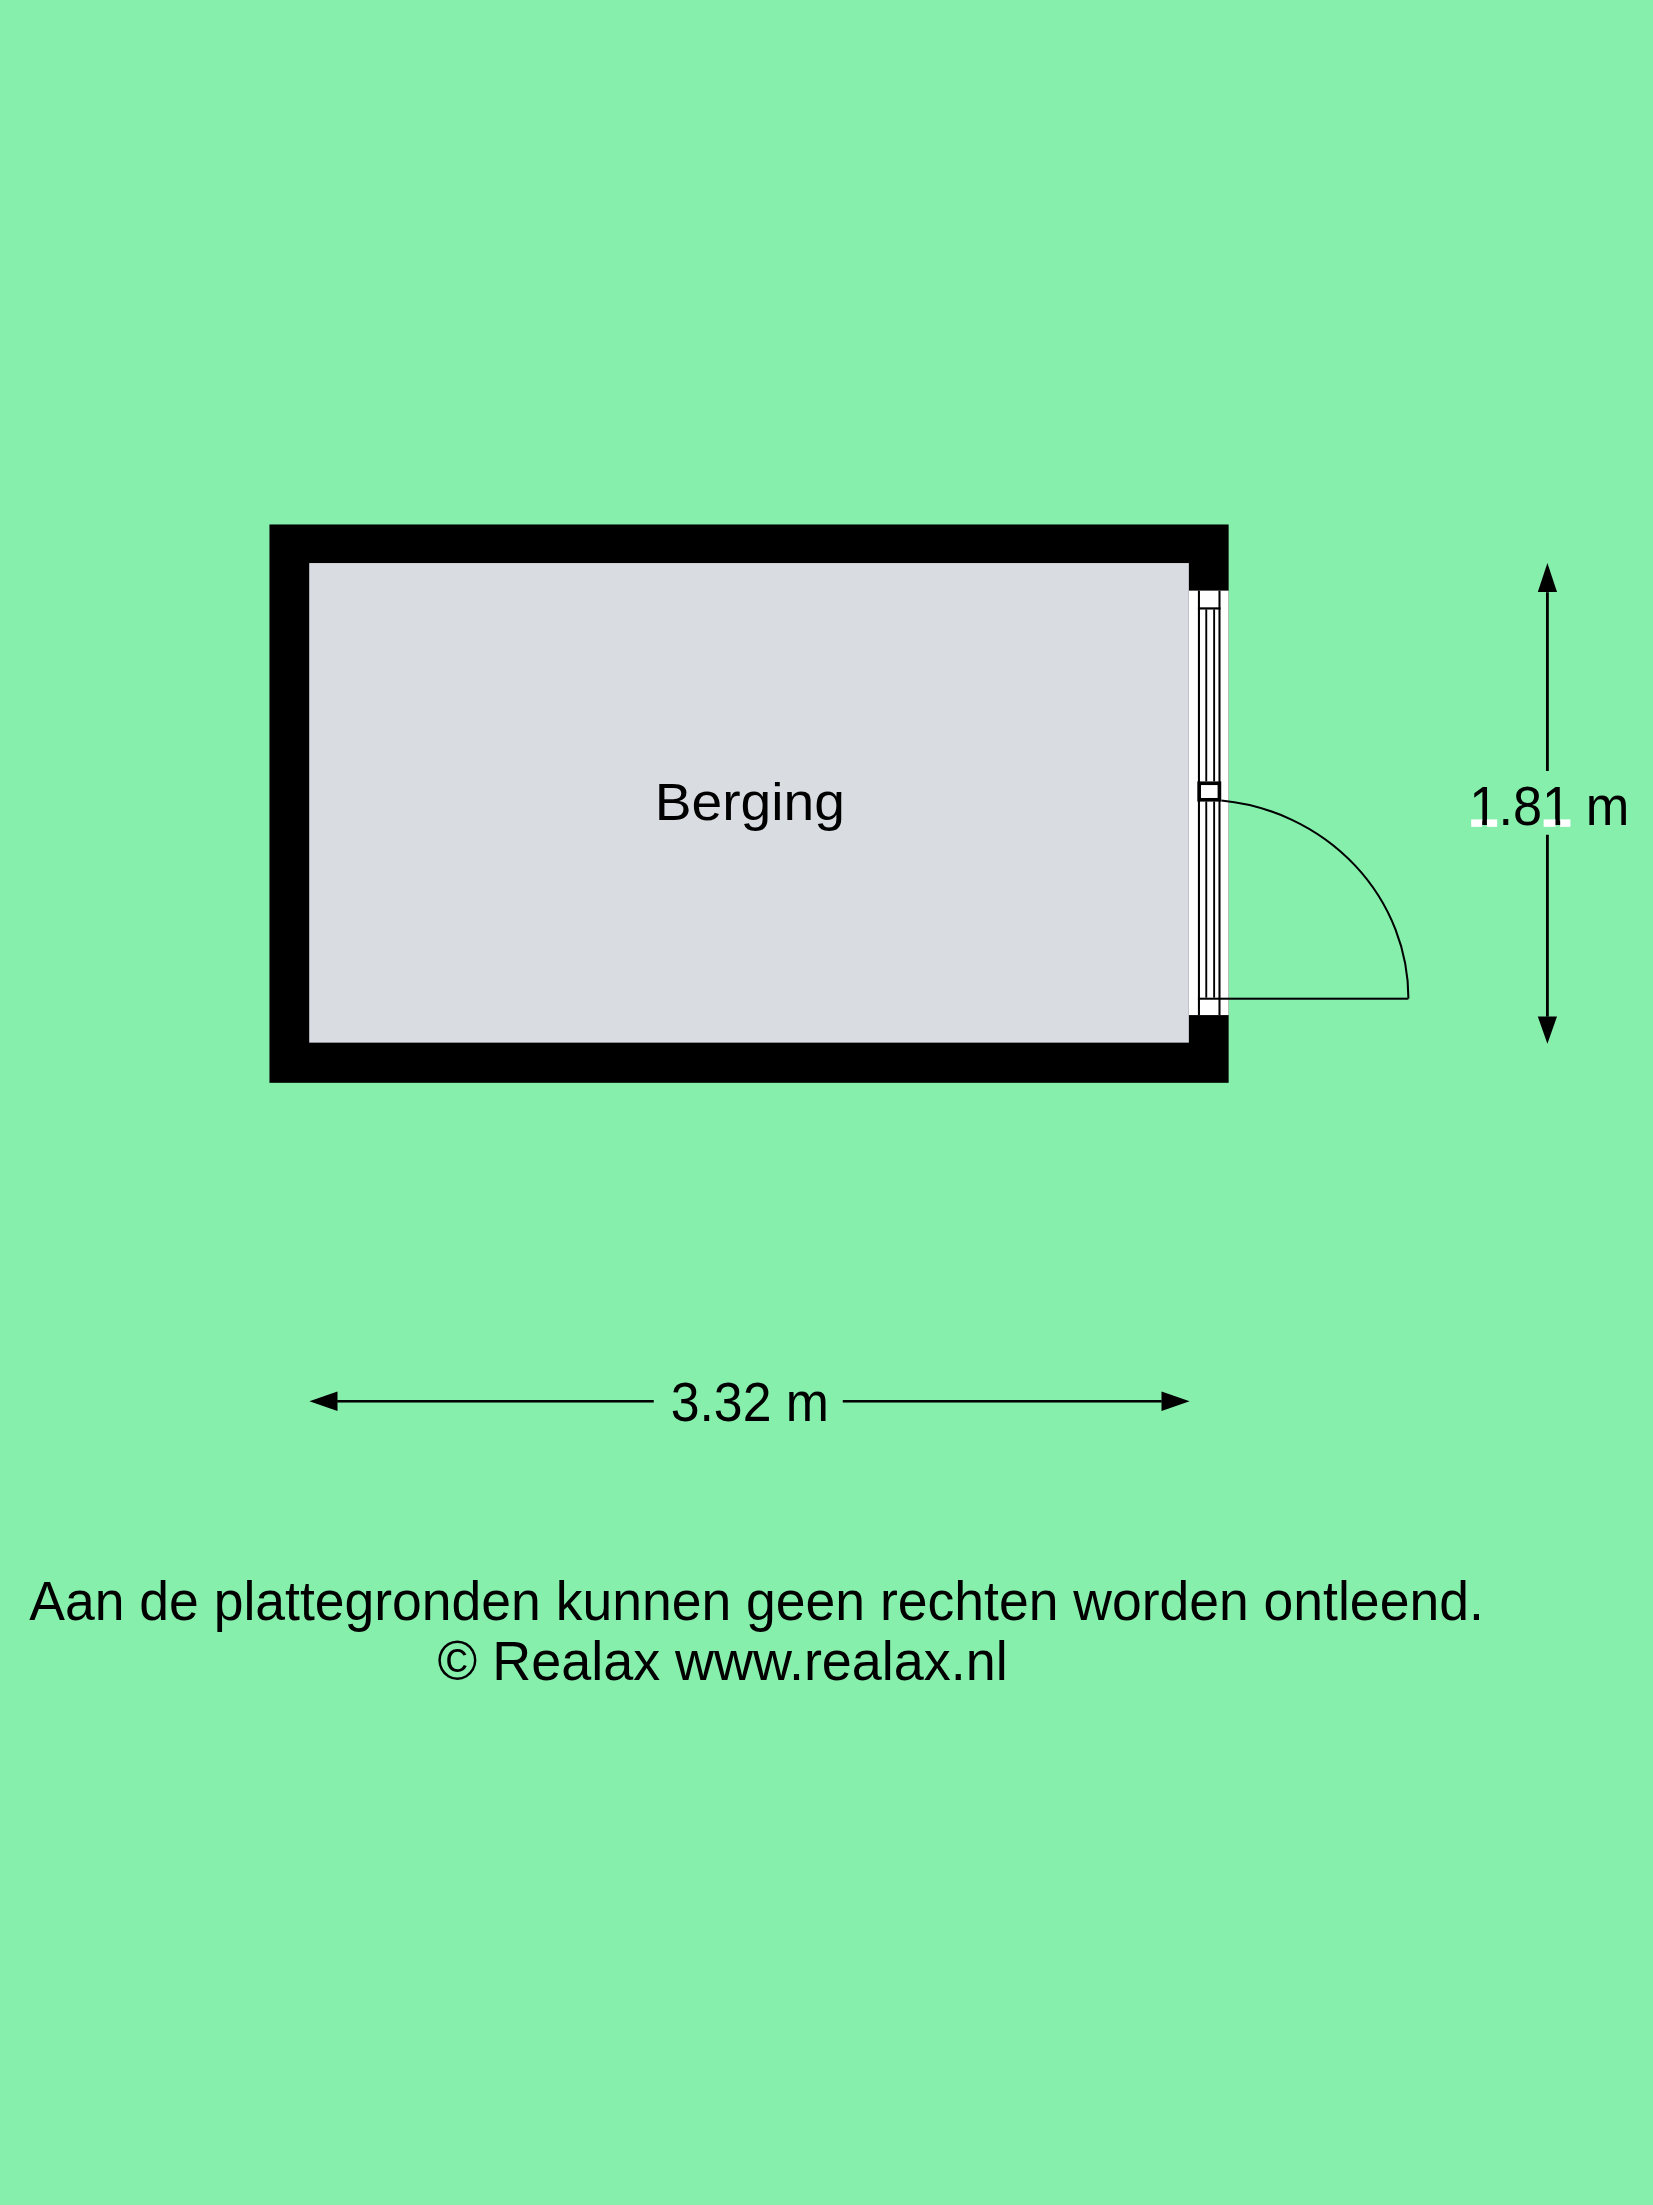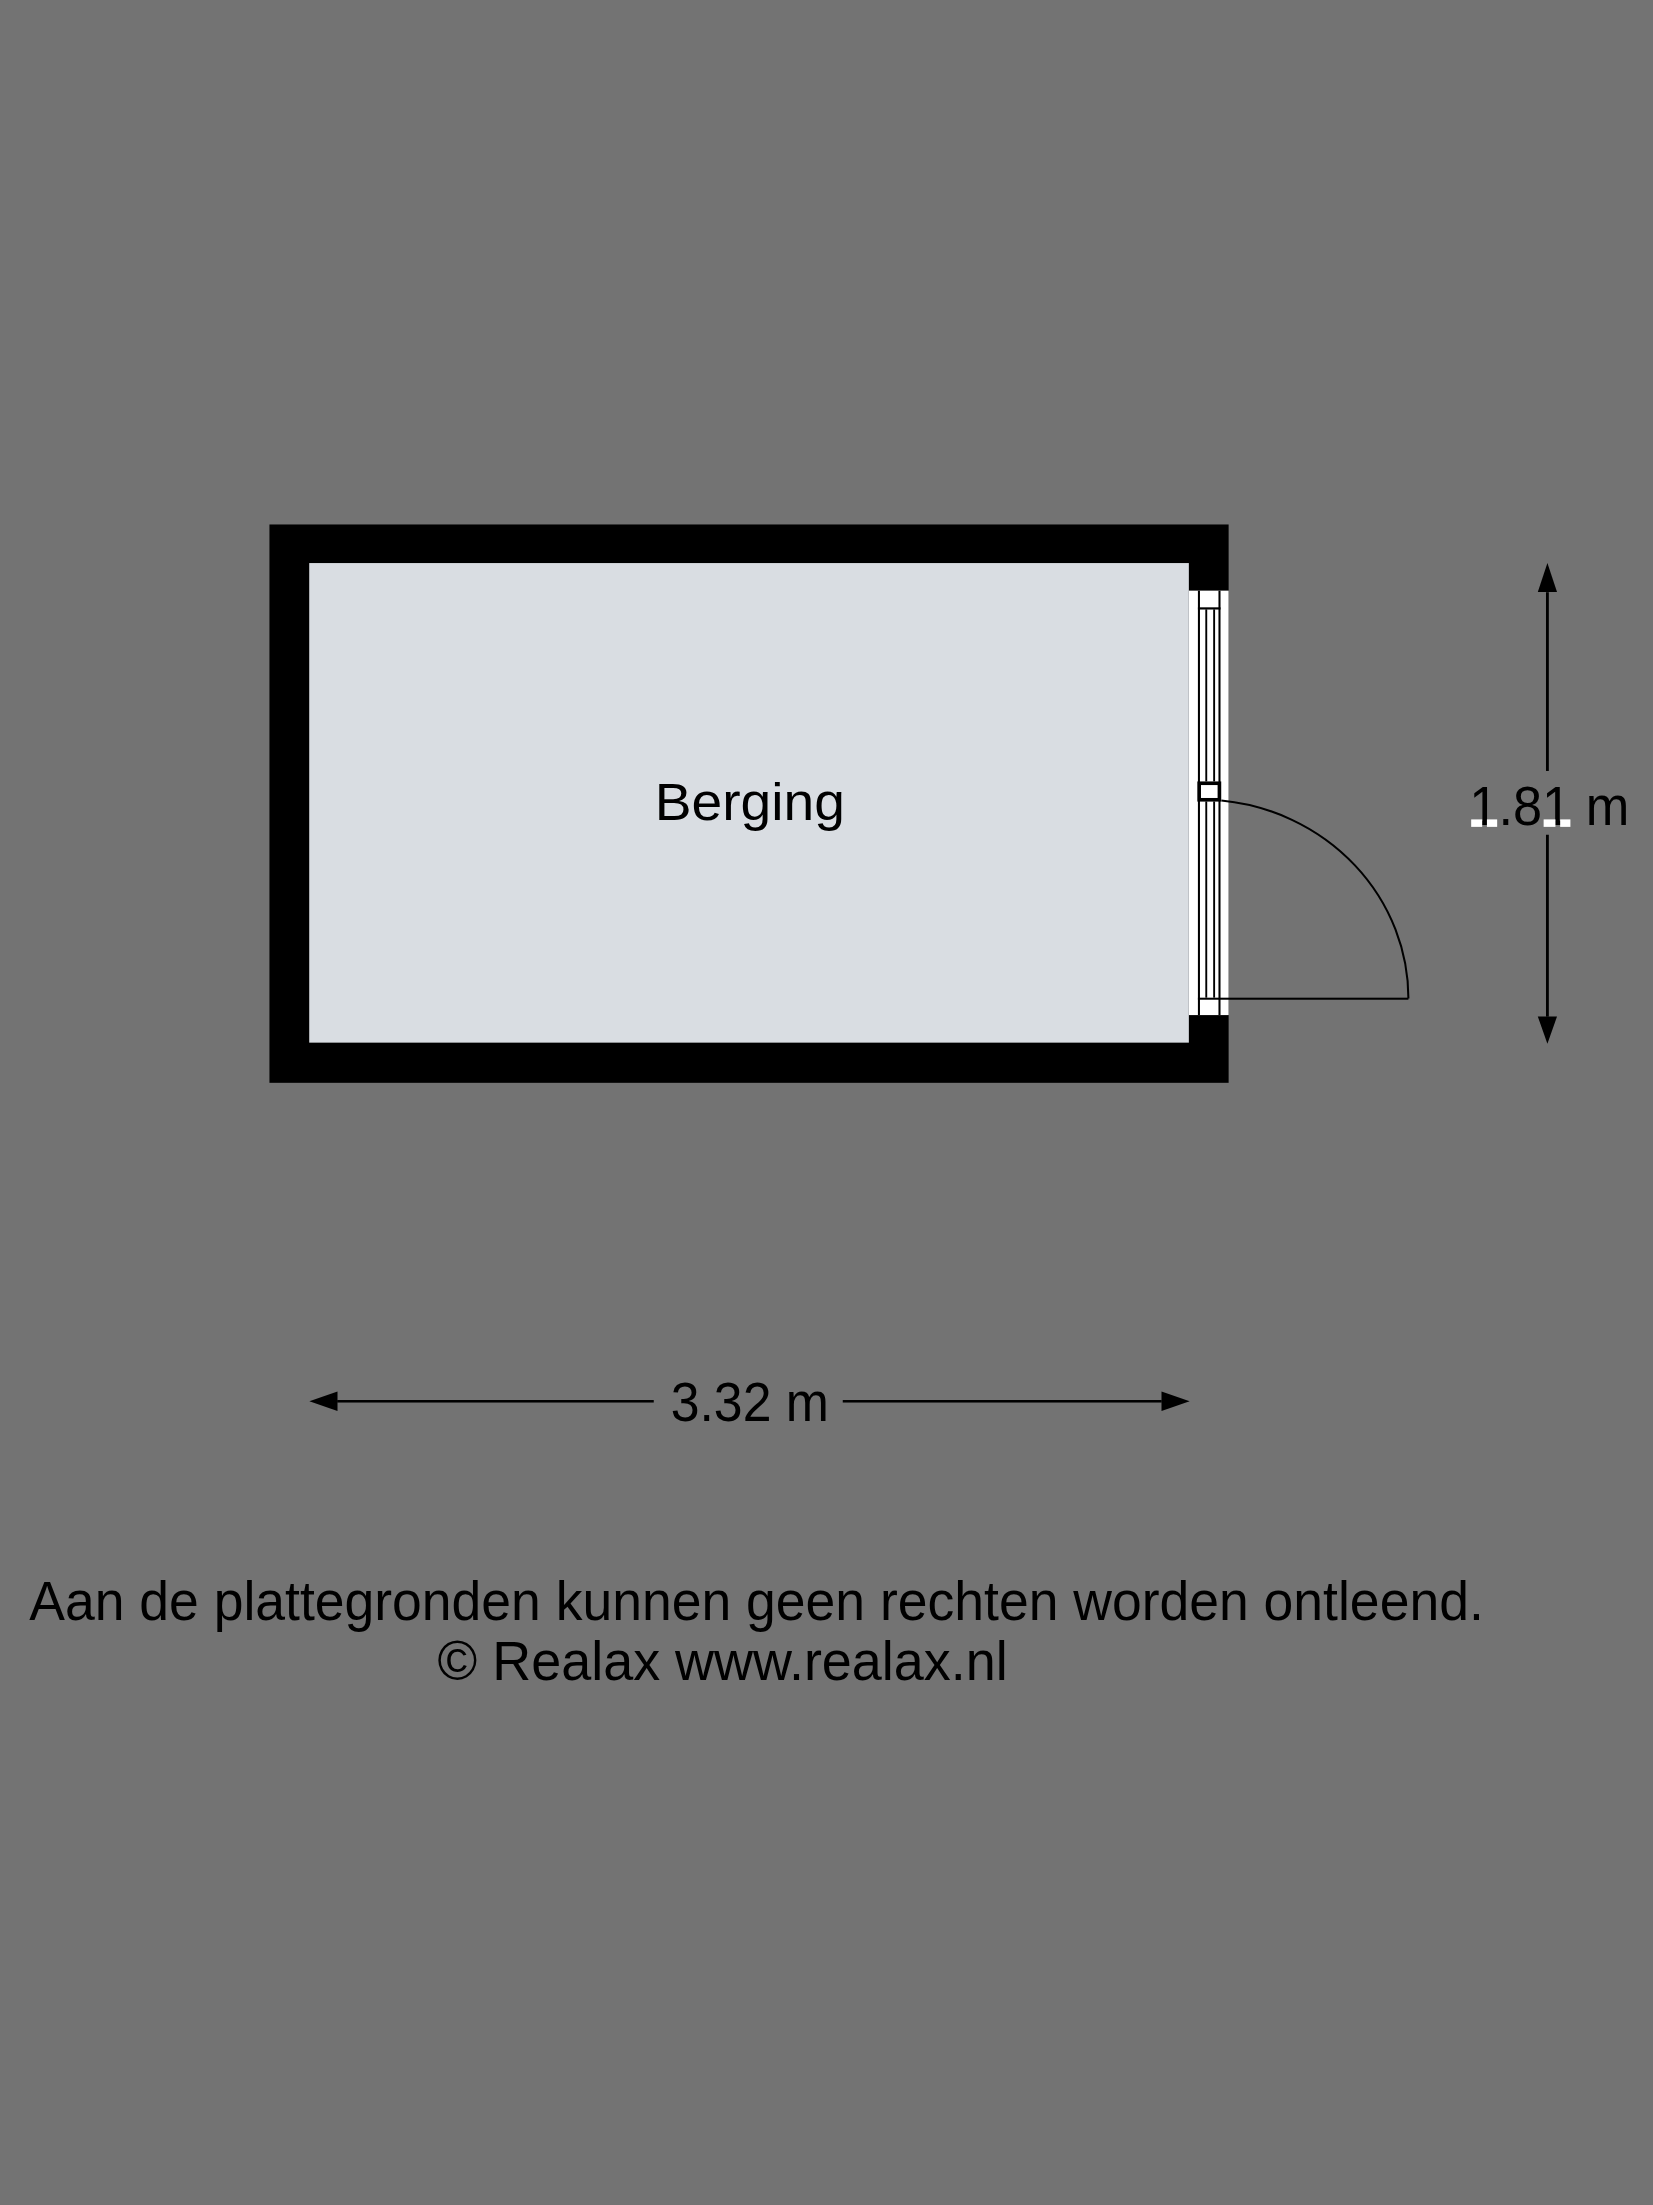--- a/index.html
+++ b/index.html
@@ -1,16 +1,16 @@
 <!DOCTYPE html>
 <html style="font-size:12.6px"><head>
 <meta charset="utf-8">
 <style>
   html,body{margin:0;padding:0;background:#ffffff;}
-  #page{position:relative;width:1654px;height:2205px;background:#737373;overflow:hidden;
+  #page{position:relative;width:1654px;height:2205px;background:#86efac;overflow:hidden;
         font-family:"Liberation Sans",sans-serif;}
   svg{position:absolute;left:0;top:0;display:block;}
   text{font-family:"Liberation Sans",sans-serif;fill:#000000;}
 </style>
 </head>
 <body>
 <div id="page">
 <svg width="1654" height="2205" viewBox="0 0 2100 2800">
 
   <rect x="342" y="666" width="1218" height="709" fill="#000000"></rect>

